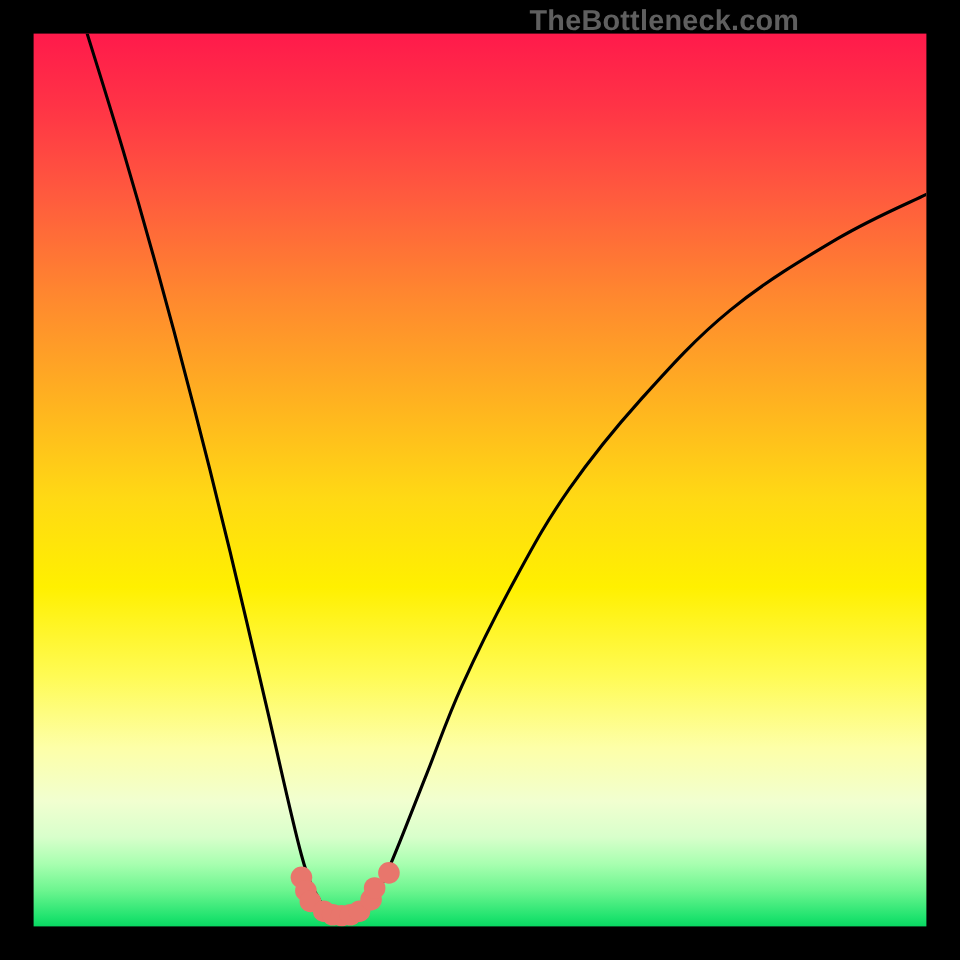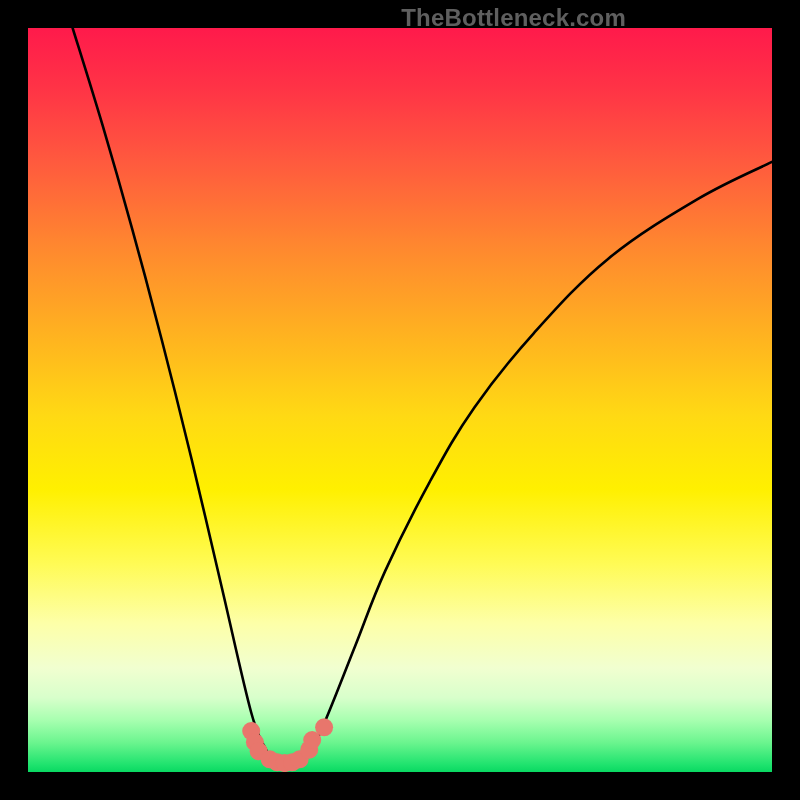--- a/index.html
+++ b/index.html
@@ -10,20 +10,21 @@
     background: #000;
     overflow: hidden;
   }
   .frame {
     position: absolute;
     top: 0;
     left: 0;
     width: 636px;
     height: 800px;
     background: #000;
+    padding-left: 40px;
   }
   .plot-area {
     position: absolute;
     top: 28px;
     left: 28px;
     width: 744px;
     height: 744px;
     background: linear-gradient(to bottom,
       #ff1a4b 0%,
       #ff3346 8%,

